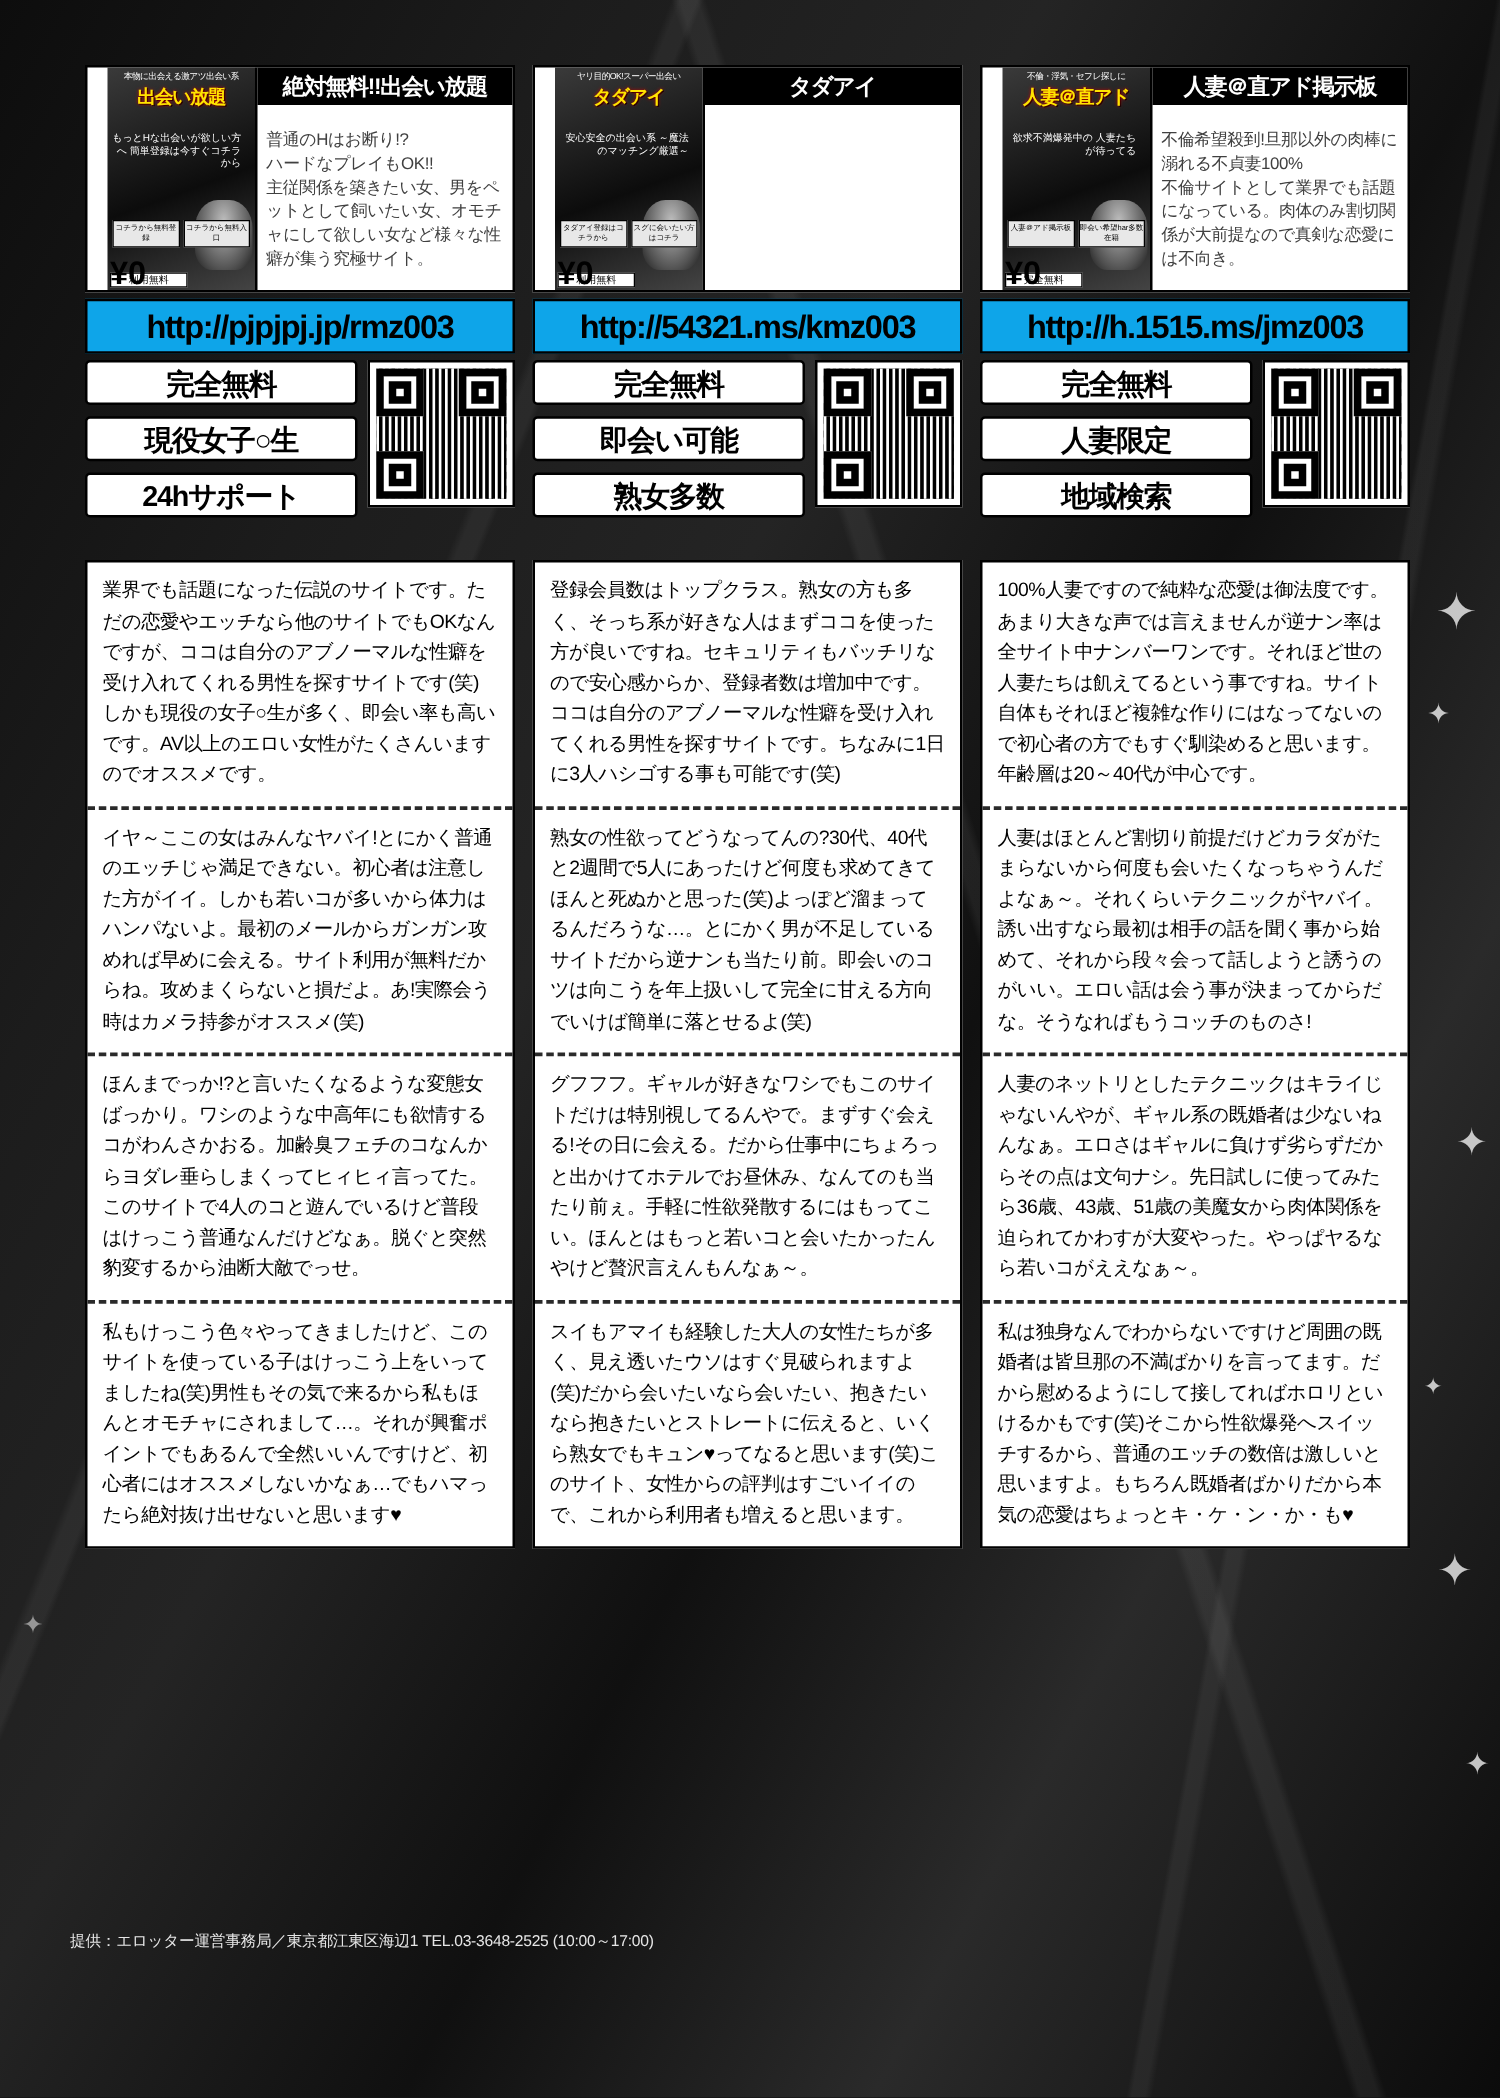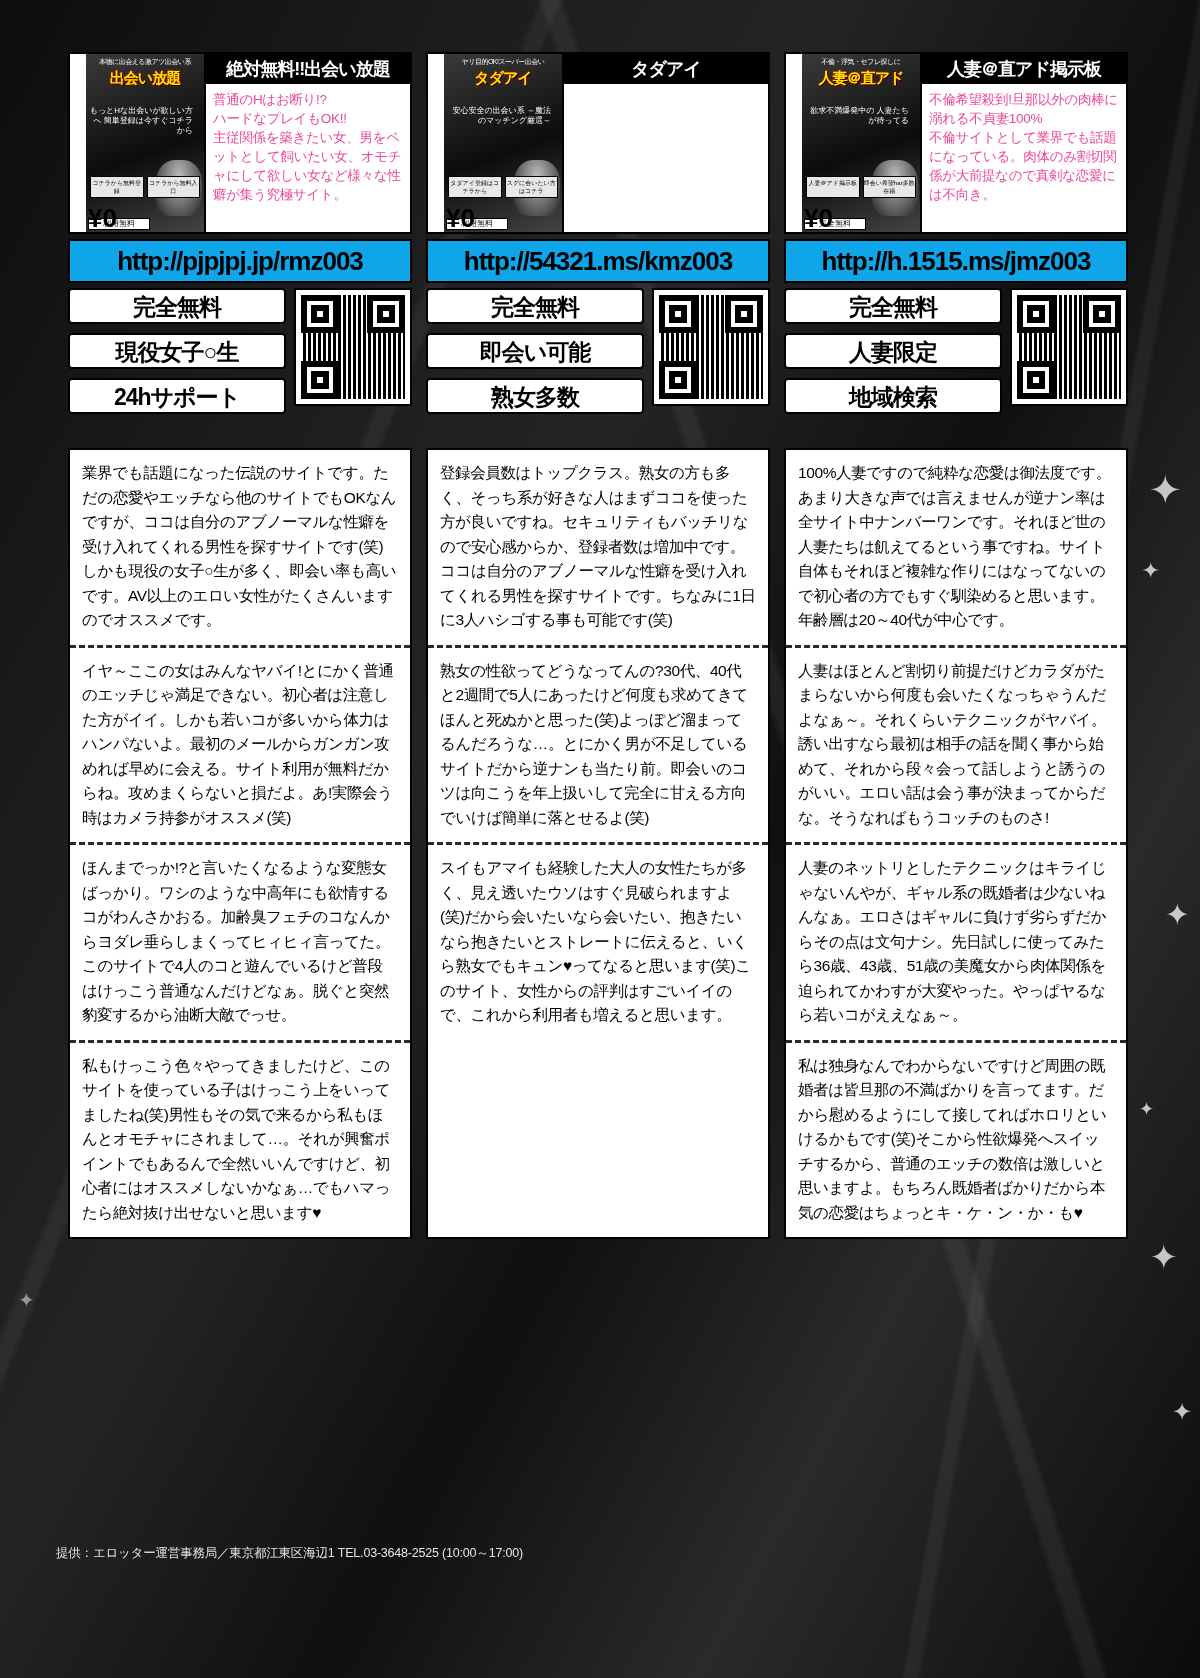--- a/index.html
+++ b/index.html
@@ -71,21 +71,21 @@
     position:absolute;right:2px;bottom:16px;width:46px;height:56px;
     background:radial-gradient(ellipse at 50% 30%,#cfcfcf,#555 70%,#1a1a1a);
     border-radius:40% 40% 30% 30%;opacity:.9;
   }
   .ad-body{flex:1;padding:0;display:flex;flex-direction:column;}
   .ad-head{
     background:#000;color:#fff;font-weight:bold;text-align:center;
     font-size:18px;line-height:30px;height:30px;letter-spacing:-1px;
   }
   .ad-text{
-    padding:6px 7px 4px 7px;font-size:13.5px;line-height:19px;color:#ec4899;letter-spacing:-.3px;
+    padding:6px 7px 4px 7px;font-size:13.5px;line-height:19px;color:#404040;letter-spacing:-.3px;margin-top:12px;
   }
   .ad-url{
     margin-top:5px;height:40px;background:#0ea5e9;border:2px solid #000;
     display:flex;align-items:center;justify-content:center;
     font-size:26px;font-weight:bold;letter-spacing:-1px;color:#000;
   }
   .ad-foot{margin-top:5px;display:flex;gap:8px;height:126px;}
   .ad-pills{flex:1;display:flex;flex-direction:column;justify-content:space-between;}
   .pill{
     background:#fff;border:2px solid #000;border-radius:4px;
@@ -260,20 +260,21 @@
     <div class="col">
       <div class="cell">業界でも話題になった伝説のサイトです。ただの恋愛やエッチなら他のサイトでもOKなんですが、ココは自分のアブノーマルな性癖を受け入れてくれる男性を探すサイトです(笑)しかも現役の女子○生が多く、即会い率も高いです。AV以上のエロい女性がたくさんいますのでオススメです。</div>
       <div class="cell">イヤ～ここの女はみんなヤバイ!とにかく普通のエッチじゃ満足できない。初心者は注意した方がイイ。しかも若いコが多いから体力はハンパないよ。最初のメールからガンガン攻めれば早めに会える。サイト利用が無料だからね。攻めまくらないと損だよ。あ!実際会う時はカメラ持参がオススメ(笑)</div>
       <div class="cell">ほんまでっか!?と言いたくなるような変態女ばっかり。ワシのような中高年にも欲情するコがわんさかおる。加齢臭フェチのコなんからヨダレ垂らしまくってヒィヒィ言ってた。このサイトで4人のコと遊んでいるけど普段はけっこう普通なんだけどなぁ。脱ぐと突然豹変するから油断大敵でっせ。</div>
       <div class="cell">私もけっこう色々やってきましたけど、このサイトを使っている子はけっこう上をいってましたね(笑)男性もその気で来るから私もほんとオモチャにされまして…。それが興奮ポイントでもあるんで全然いいんですけど、初心者にはオススメしないかなぁ…でもハマったら絶対抜け出せないと思います♥</div>
     </div>
 
     <div class="col">
       <div class="cell">登録会員数はトップクラス。熟女の方も多く、そっち系が好きな人はまずココを使った方が良いですね。セキュリティもバッチリなので安心感からか、登録者数は増加中です。ココは自分のアブノーマルな性癖を受け入れてくれる男性を探すサイトです。ちなみに1日に3人ハシゴする事も可能です(笑)</div>
       <div class="cell">熟女の性欲ってどうなってんの?30代、40代と2週間で5人にあったけど何度も求めてきてほんと死ぬかと思った(笑)よっぽど溜まってるんだろうな…。とにかく男が不足しているサイトだから逆ナンも当たり前。即会いのコツは向こうを年上扱いして完全に甘える方向でいけば簡単に落とせるよ(笑)</div>
+      <div class="cell">グフフフ。ギャルが好きなワシでもこのサイトだけは特別視してるんやで。まずすぐ会える!その日に会える。だから仕事中にちょろっと出かけてホテルでお昼休み、なんてのも当たり前ぇ。手軽に性欲発散するにはもってこい。ほんとはもっと若いコと会いたかったんやけど贅沢言えんもんなぁ～。</div>
       <div class="cell">スイもアマイも経験した大人の女性たちが多く、見え透いたウソはすぐ見破られますよ(笑)だから会いたいなら会いたい、抱きたいなら抱きたいとストレートに伝えると、いくら熟女でもキュン♥ってなると思います(笑)このサイト、女性からの評判はすごいイイので、これから利用者も増えると思います。</div>
     </div>
 
     <div class="col">
       <div class="cell">100%人妻ですので純粋な恋愛は御法度です。あまり大きな声では言えませんが逆ナン率は全サイト中ナンバーワンです。それほど世の人妻たちは飢えてるという事ですね。サイト自体もそれほど複雑な作りにはなってないので初心者の方でもすぐ馴染めると思います。年齢層は20～40代が中心です。</div>
       <div class="cell">人妻はほとんど割切り前提だけどカラダがたまらないから何度も会いたくなっちゃうんだよなぁ～。それくらいテクニックがヤバイ。誘い出すなら最初は相手の話を聞く事から始めて、それから段々会って話しようと誘うのがいい。エロい話は会う事が決まってからだな。そうなればもうコッチのものさ!</div>
       <div class="cell">人妻のネットリとしたテクニックはキライじゃないんやが、ギャル系の既婚者は少ないねんなぁ。エロさはギャルに負けず劣らずだからその点は文句ナシ。先日試しに使ってみたら36歳、43歳、51歳の美魔女から肉体関係を迫られてかわすが大変やった。やっぱヤるなら若いコがええなぁ～。</div>
       <div class="cell">私は独身なんでわからないですけど周囲の既婚者は皆旦那の不満ばかりを言ってます。だから慰めるようにして接してればホロリといけるかもです(笑)そこから性欲爆発へスイッチするから、普通のエッチの数倍は激しいと思いますよ。もちろん既婚者ばかりだから本気の恋愛はちょっとキ・ケ・ン・か・も♥</div>
     </div>
 

